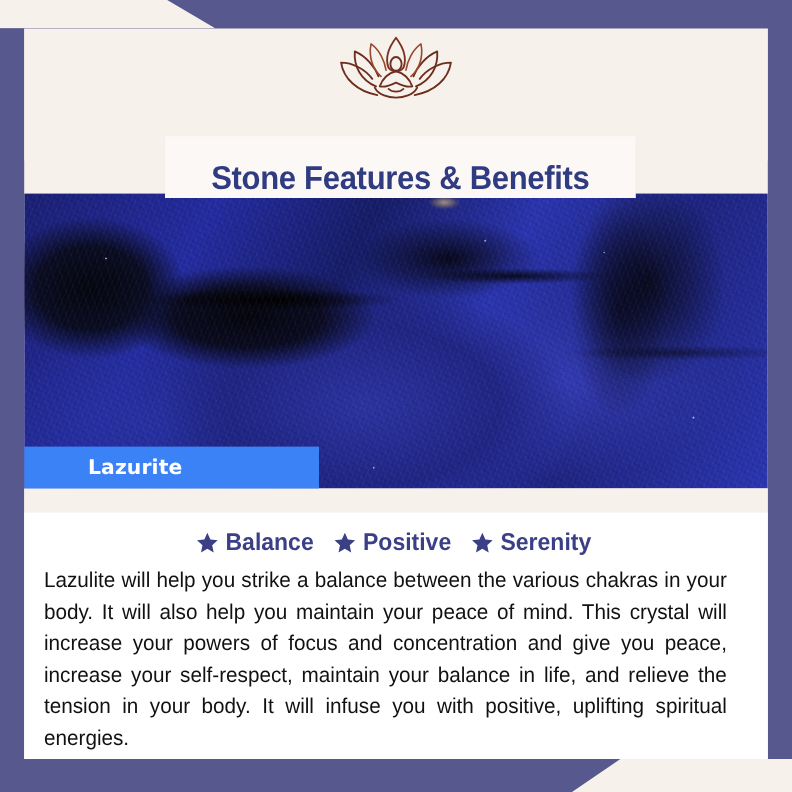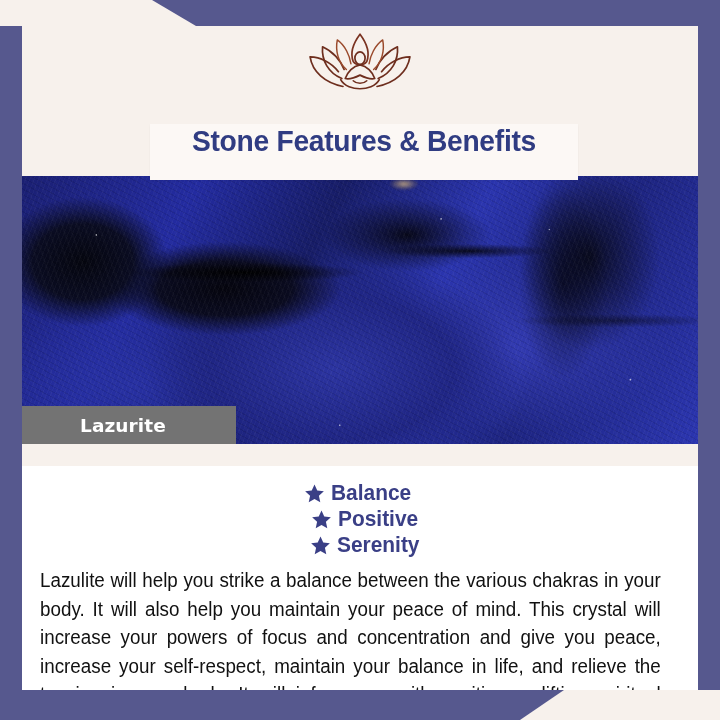--- a/index.html
+++ b/index.html
@@ -103,21 +103,21 @@
 
   
   .title-banner {
     position: absolute;
     left: 128px;
     top: 98px;
     width: 428px;
     height: 56px;
     background: #FCF8F5;
     display: flex;
-    align-items: flex-start;
+    align-items: flex-end;
     justify-content: center;
     z-index: 6;
     box-shadow: 0 1px 2px rgba(0,0,0,0.05);
   }
   .title-text {
     font-family: "Liberation Sans Narrow", "Liberation Sans", sans-serif;
     font-weight: bold;
     font-size: 30px;
     color: #303C82;
     letter-spacing: -0.3px;
@@ -183,23 +183,23 @@
     border-radius: 50%;
     background: radial-gradient(ellipse at center, rgba(196,168,126,0.85) 0%, rgba(120,102,76,0.25) 60%, rgba(0,0,0,0) 100%);
     filter: blur(1px);
   }
 
   
   .name-tag {
     position: absolute;
     left: 0;
     top: 380px;
-    width: 214px;
+    width: 268px;
     height: 38px;
-    background: #737373;
+    background: #3b82f6;
     display: flex;
     align-items: center;
     z-index: 7;
   }
   .name-tag-text {
     font-family: "DejaVu Sans", sans-serif;
     font-weight: bold;
     font-size: 18.5px;
     color: #FFFFFF;
     padding-left: 58px;
@@ -224,21 +224,20 @@
     padding: 14px 18px 0 18px;
   }
 
   
   .benefits {
     display: flex;
     align-items: center;
     justify-content: center;
     gap: 0px;
     margin-bottom: 8px;
-    flex-direction: column;
   }
   .benefit {
     display: flex;
     align-items: center;
     white-space: nowrap;
   }
   .benefit + .benefit { margin-left: 14px; }
   .star-icon {
     width: 21px; height: 21px;
     display: inline-block;

